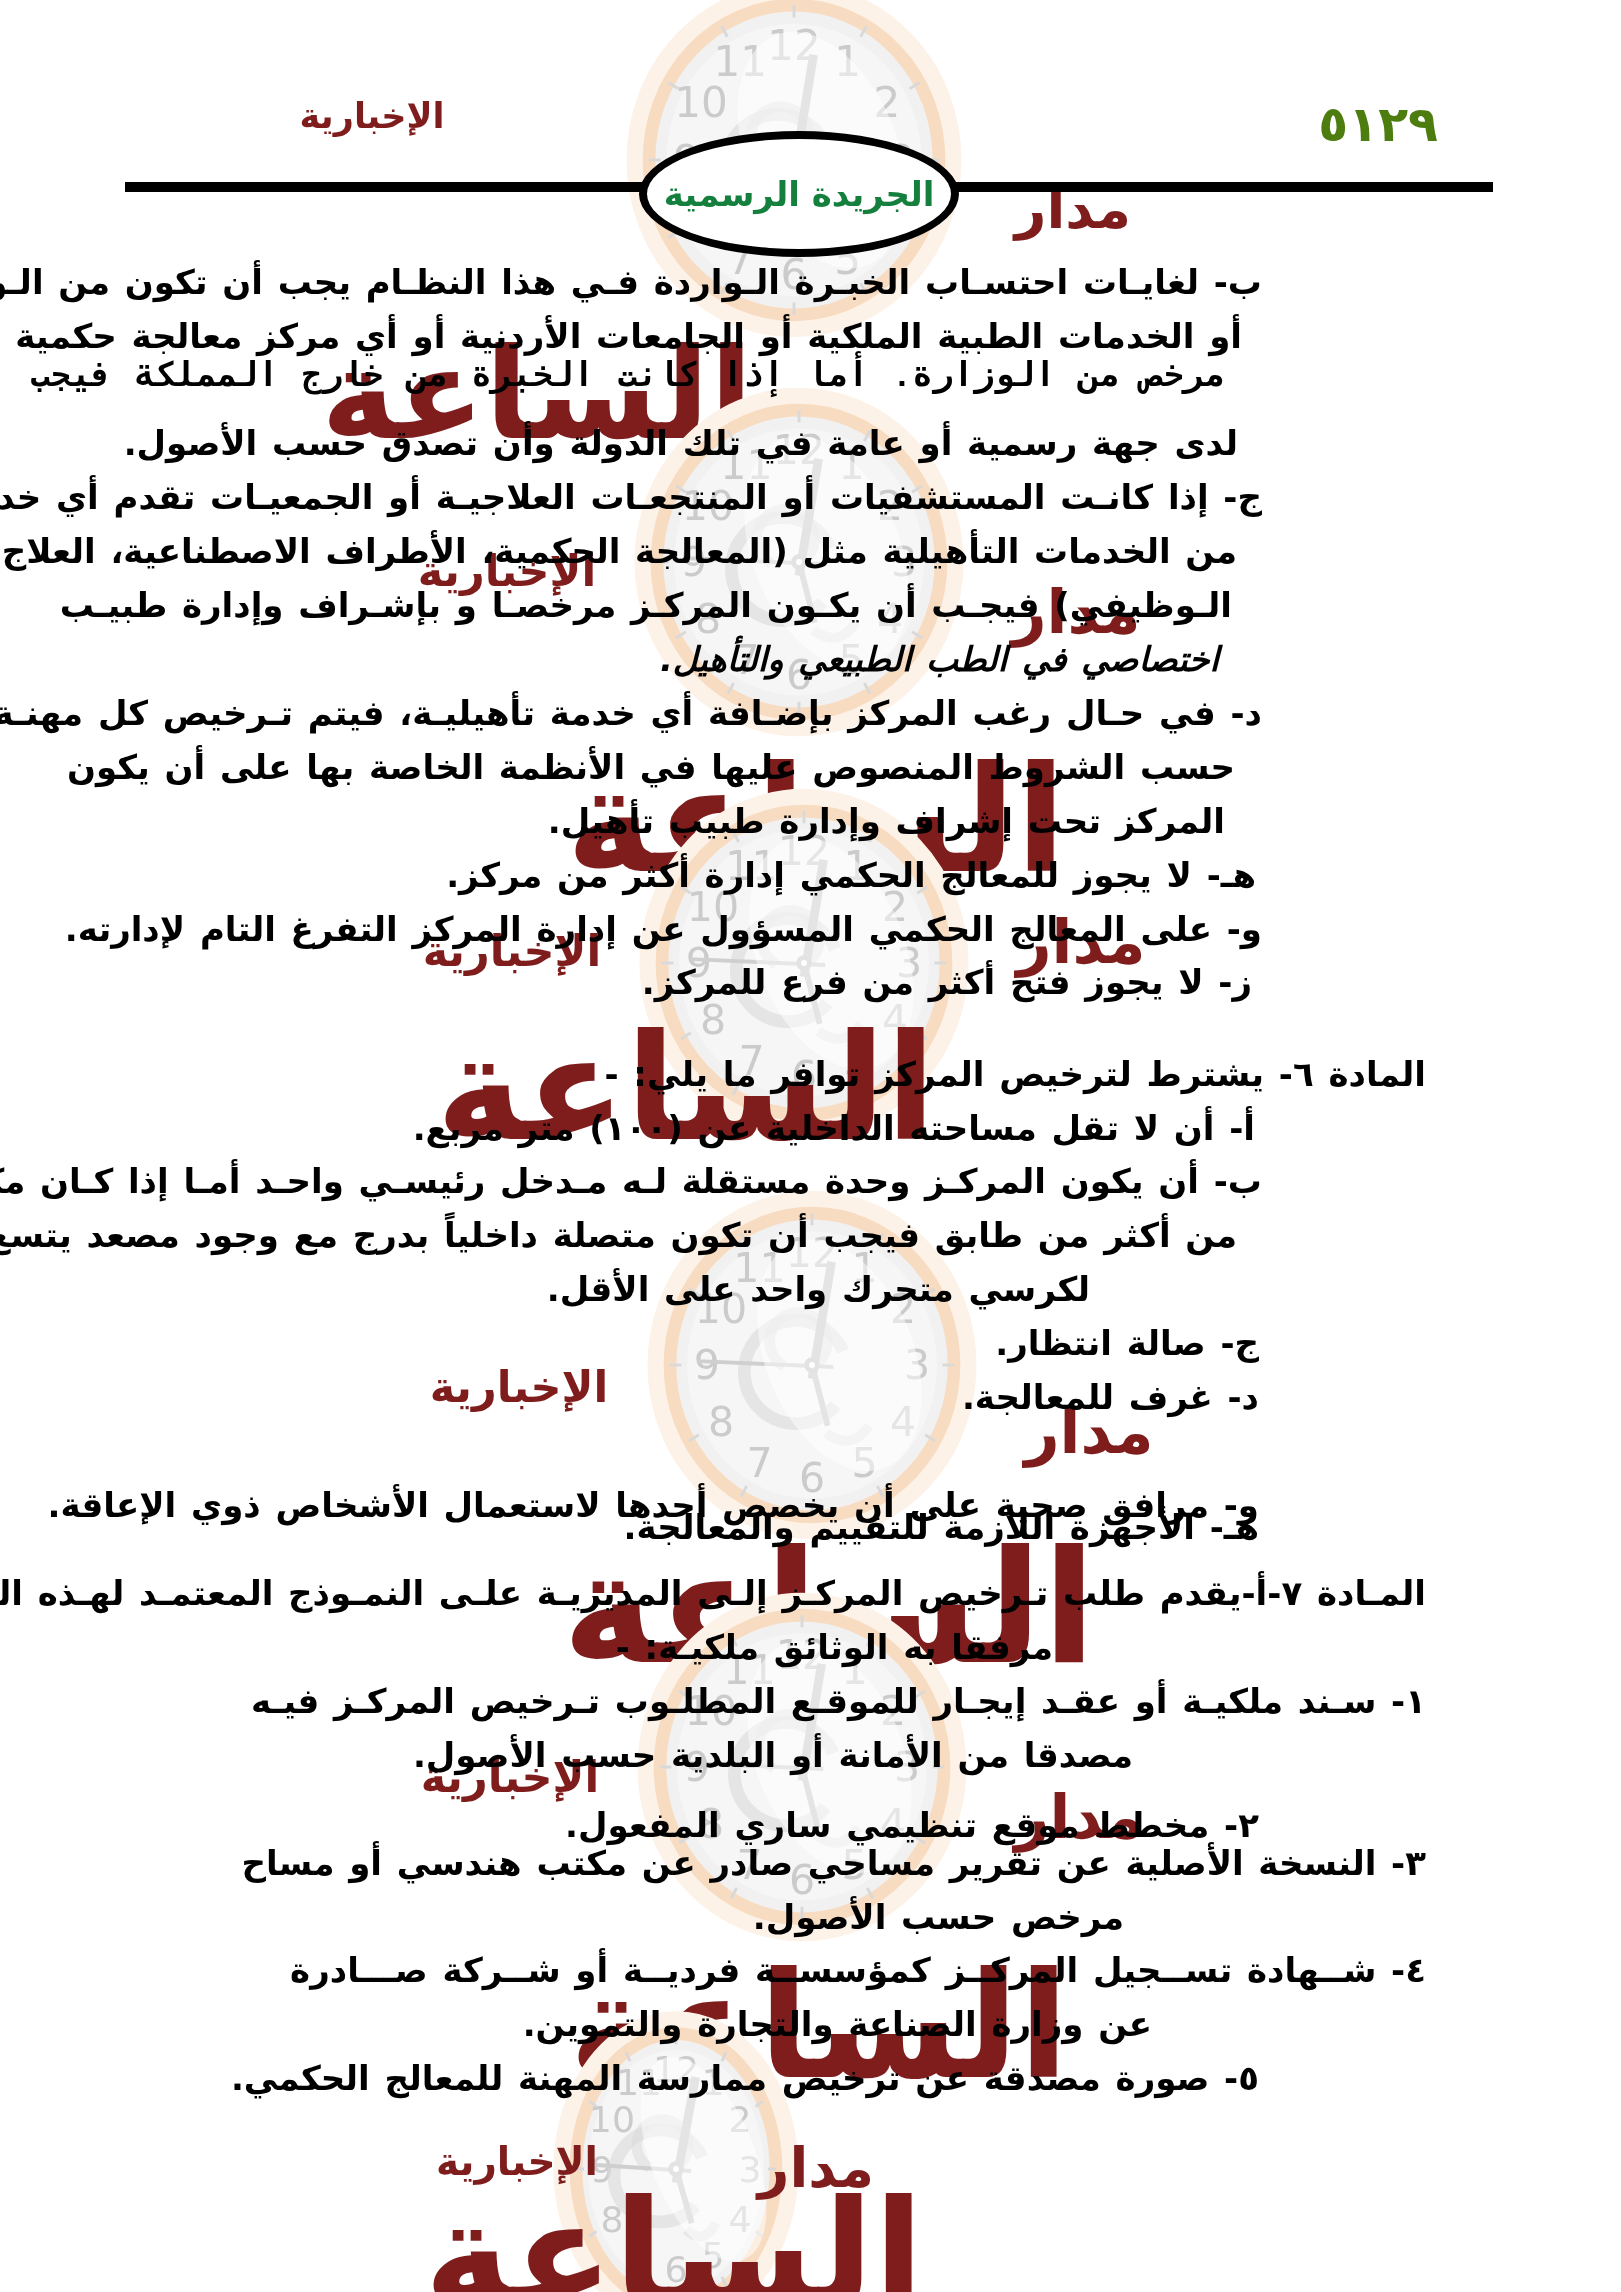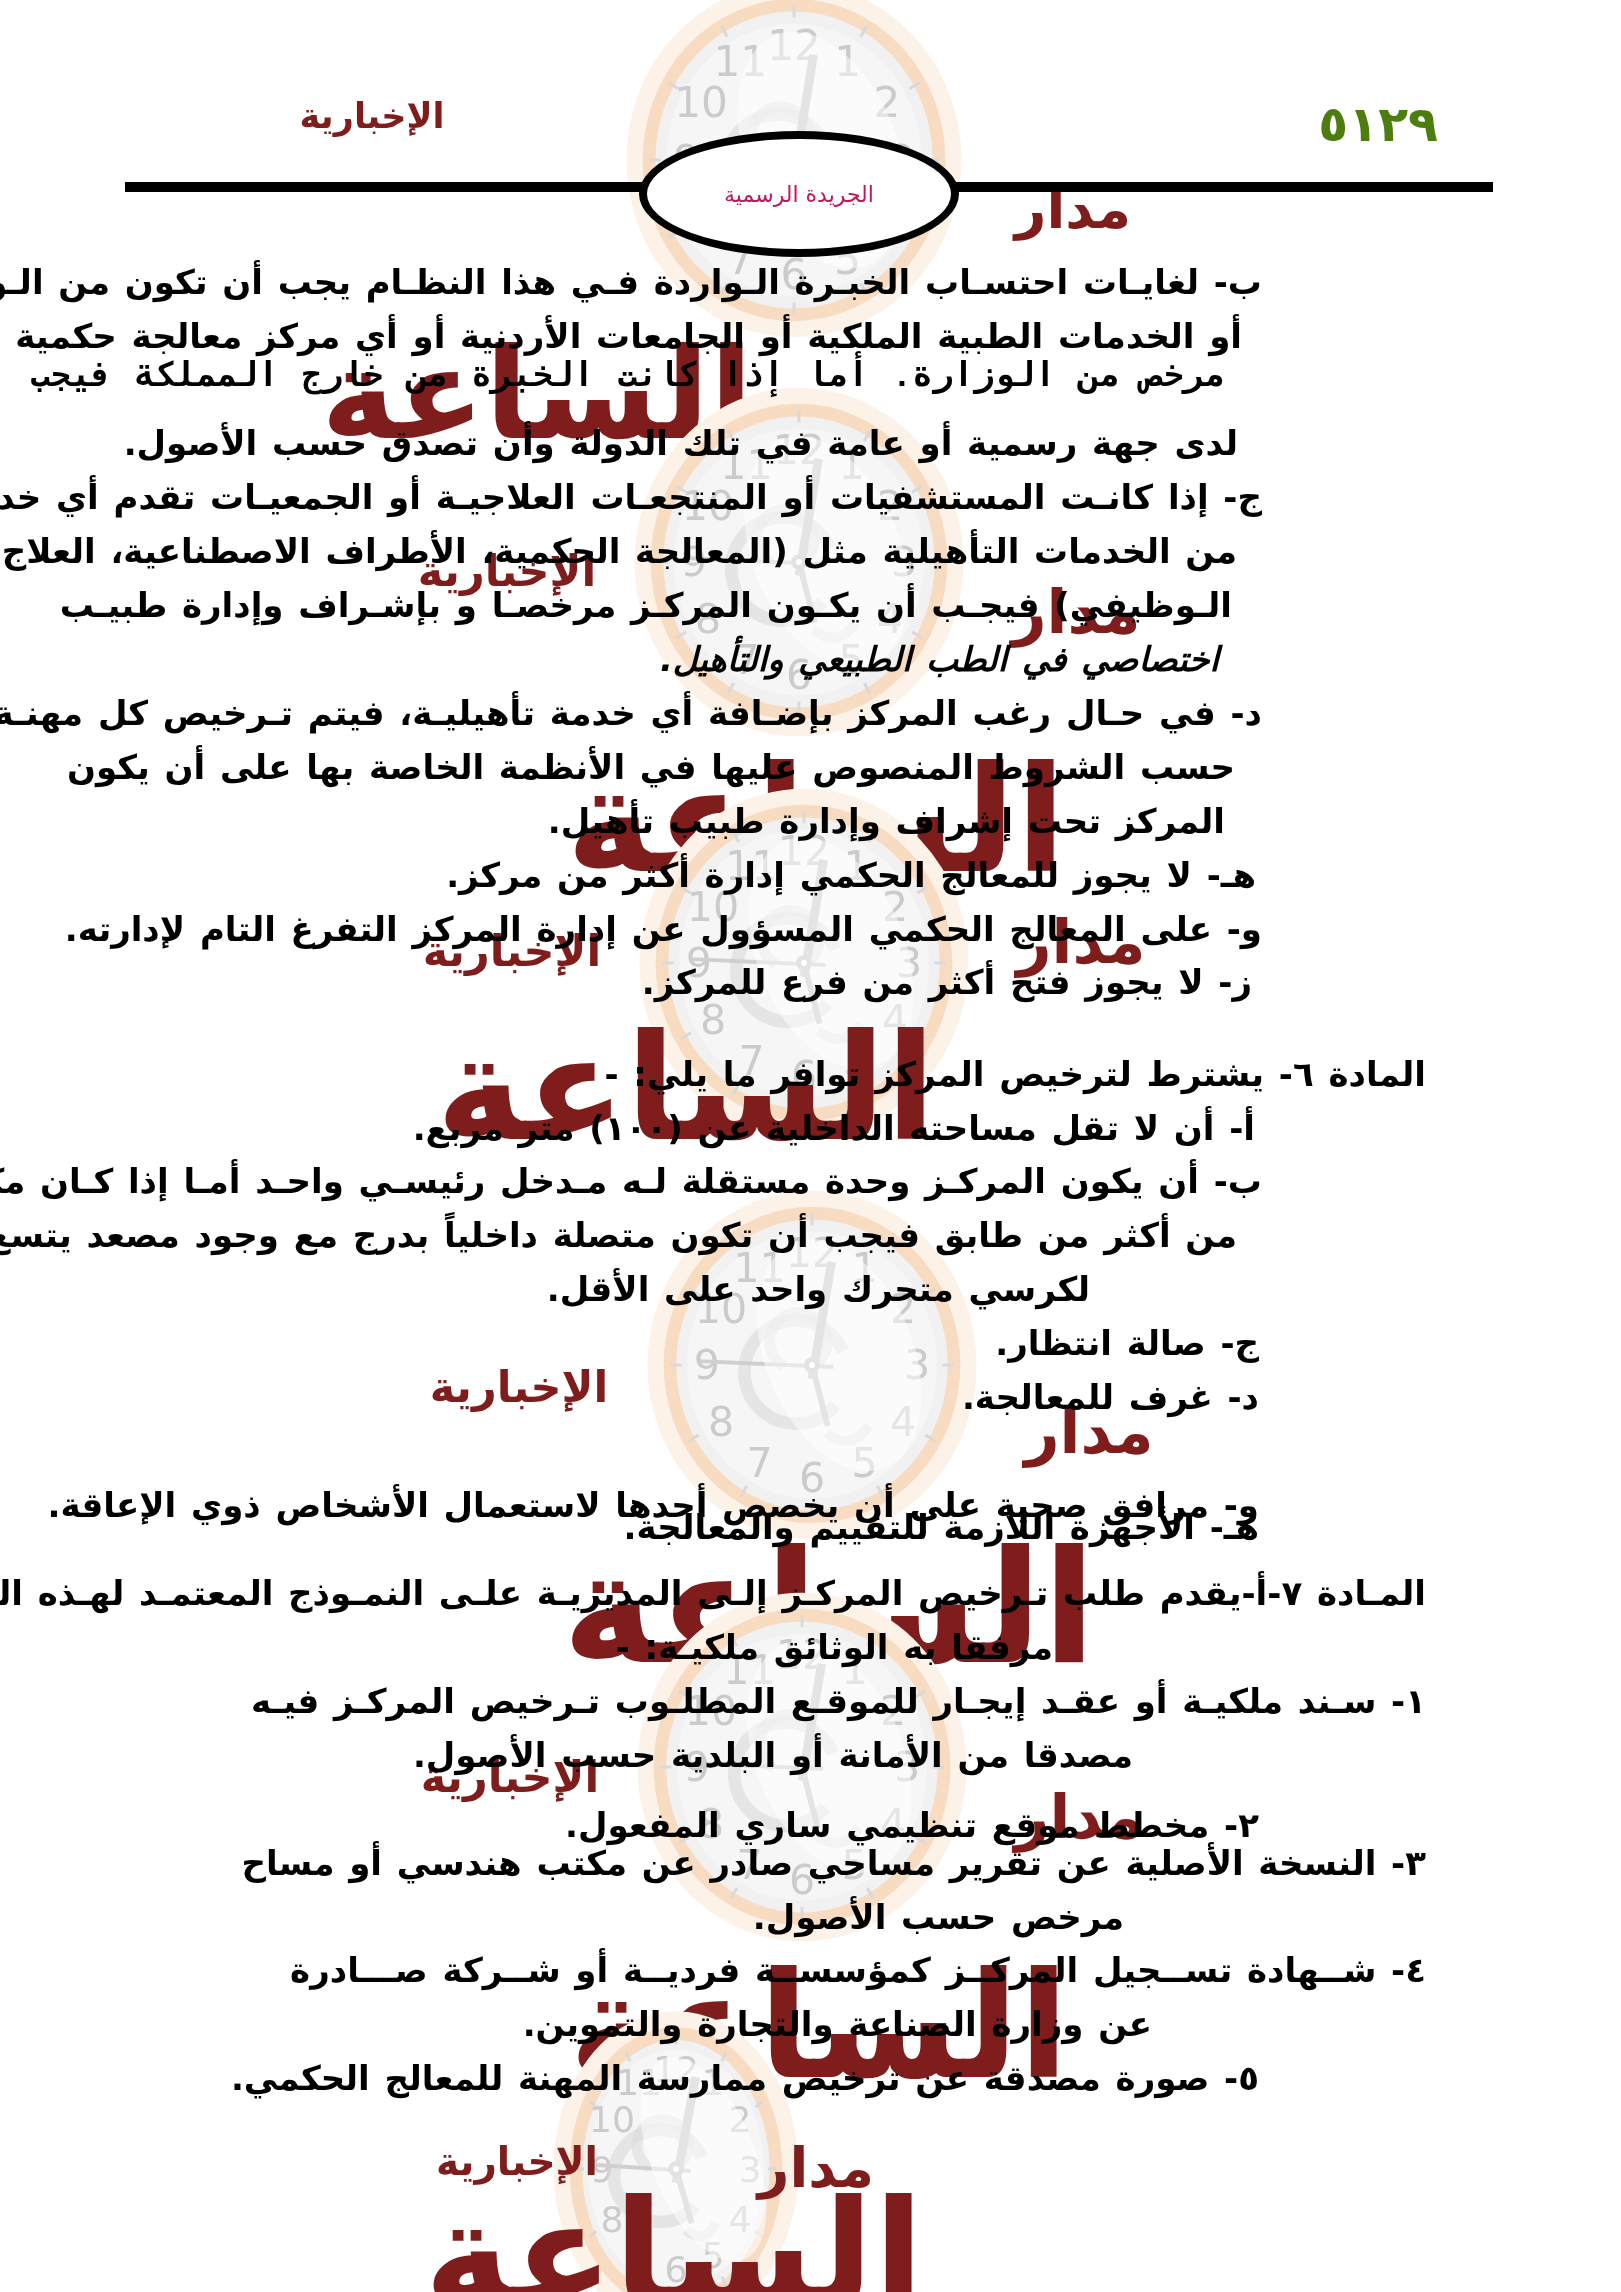--- a/index.html
+++ b/index.html
@@ -29,21 +29,21 @@
     position:absolute;left:125px;top:182px;
     width:1368px;height:9.8px;background:#000;
   }
   .gazette-oval{
     position:absolute;left:639px;top:131px;
     width:304px;height:110px;
     background:#fff;border:8.8px solid #000;border-radius:50%;
     display:flex;align-items:center;justify-content:center;
   }
   .gazette-title{
-    font-size:22px;font-weight:normal;color:#be185d;direction:rtl;white-space:nowrap;
+    font-size:34px;font-weight:bold;color:#15803d;direction:rtl;white-space:nowrap;
   }
   .line{
     position:absolute;
     direction:rtl;unicode-bidi:isolate;
     font-weight:bold;font-size:34px;color:#000;
     white-space:nowrap;word-spacing:2.9px;line-height:1;
   }
 </style>
 </head>
 <body>

